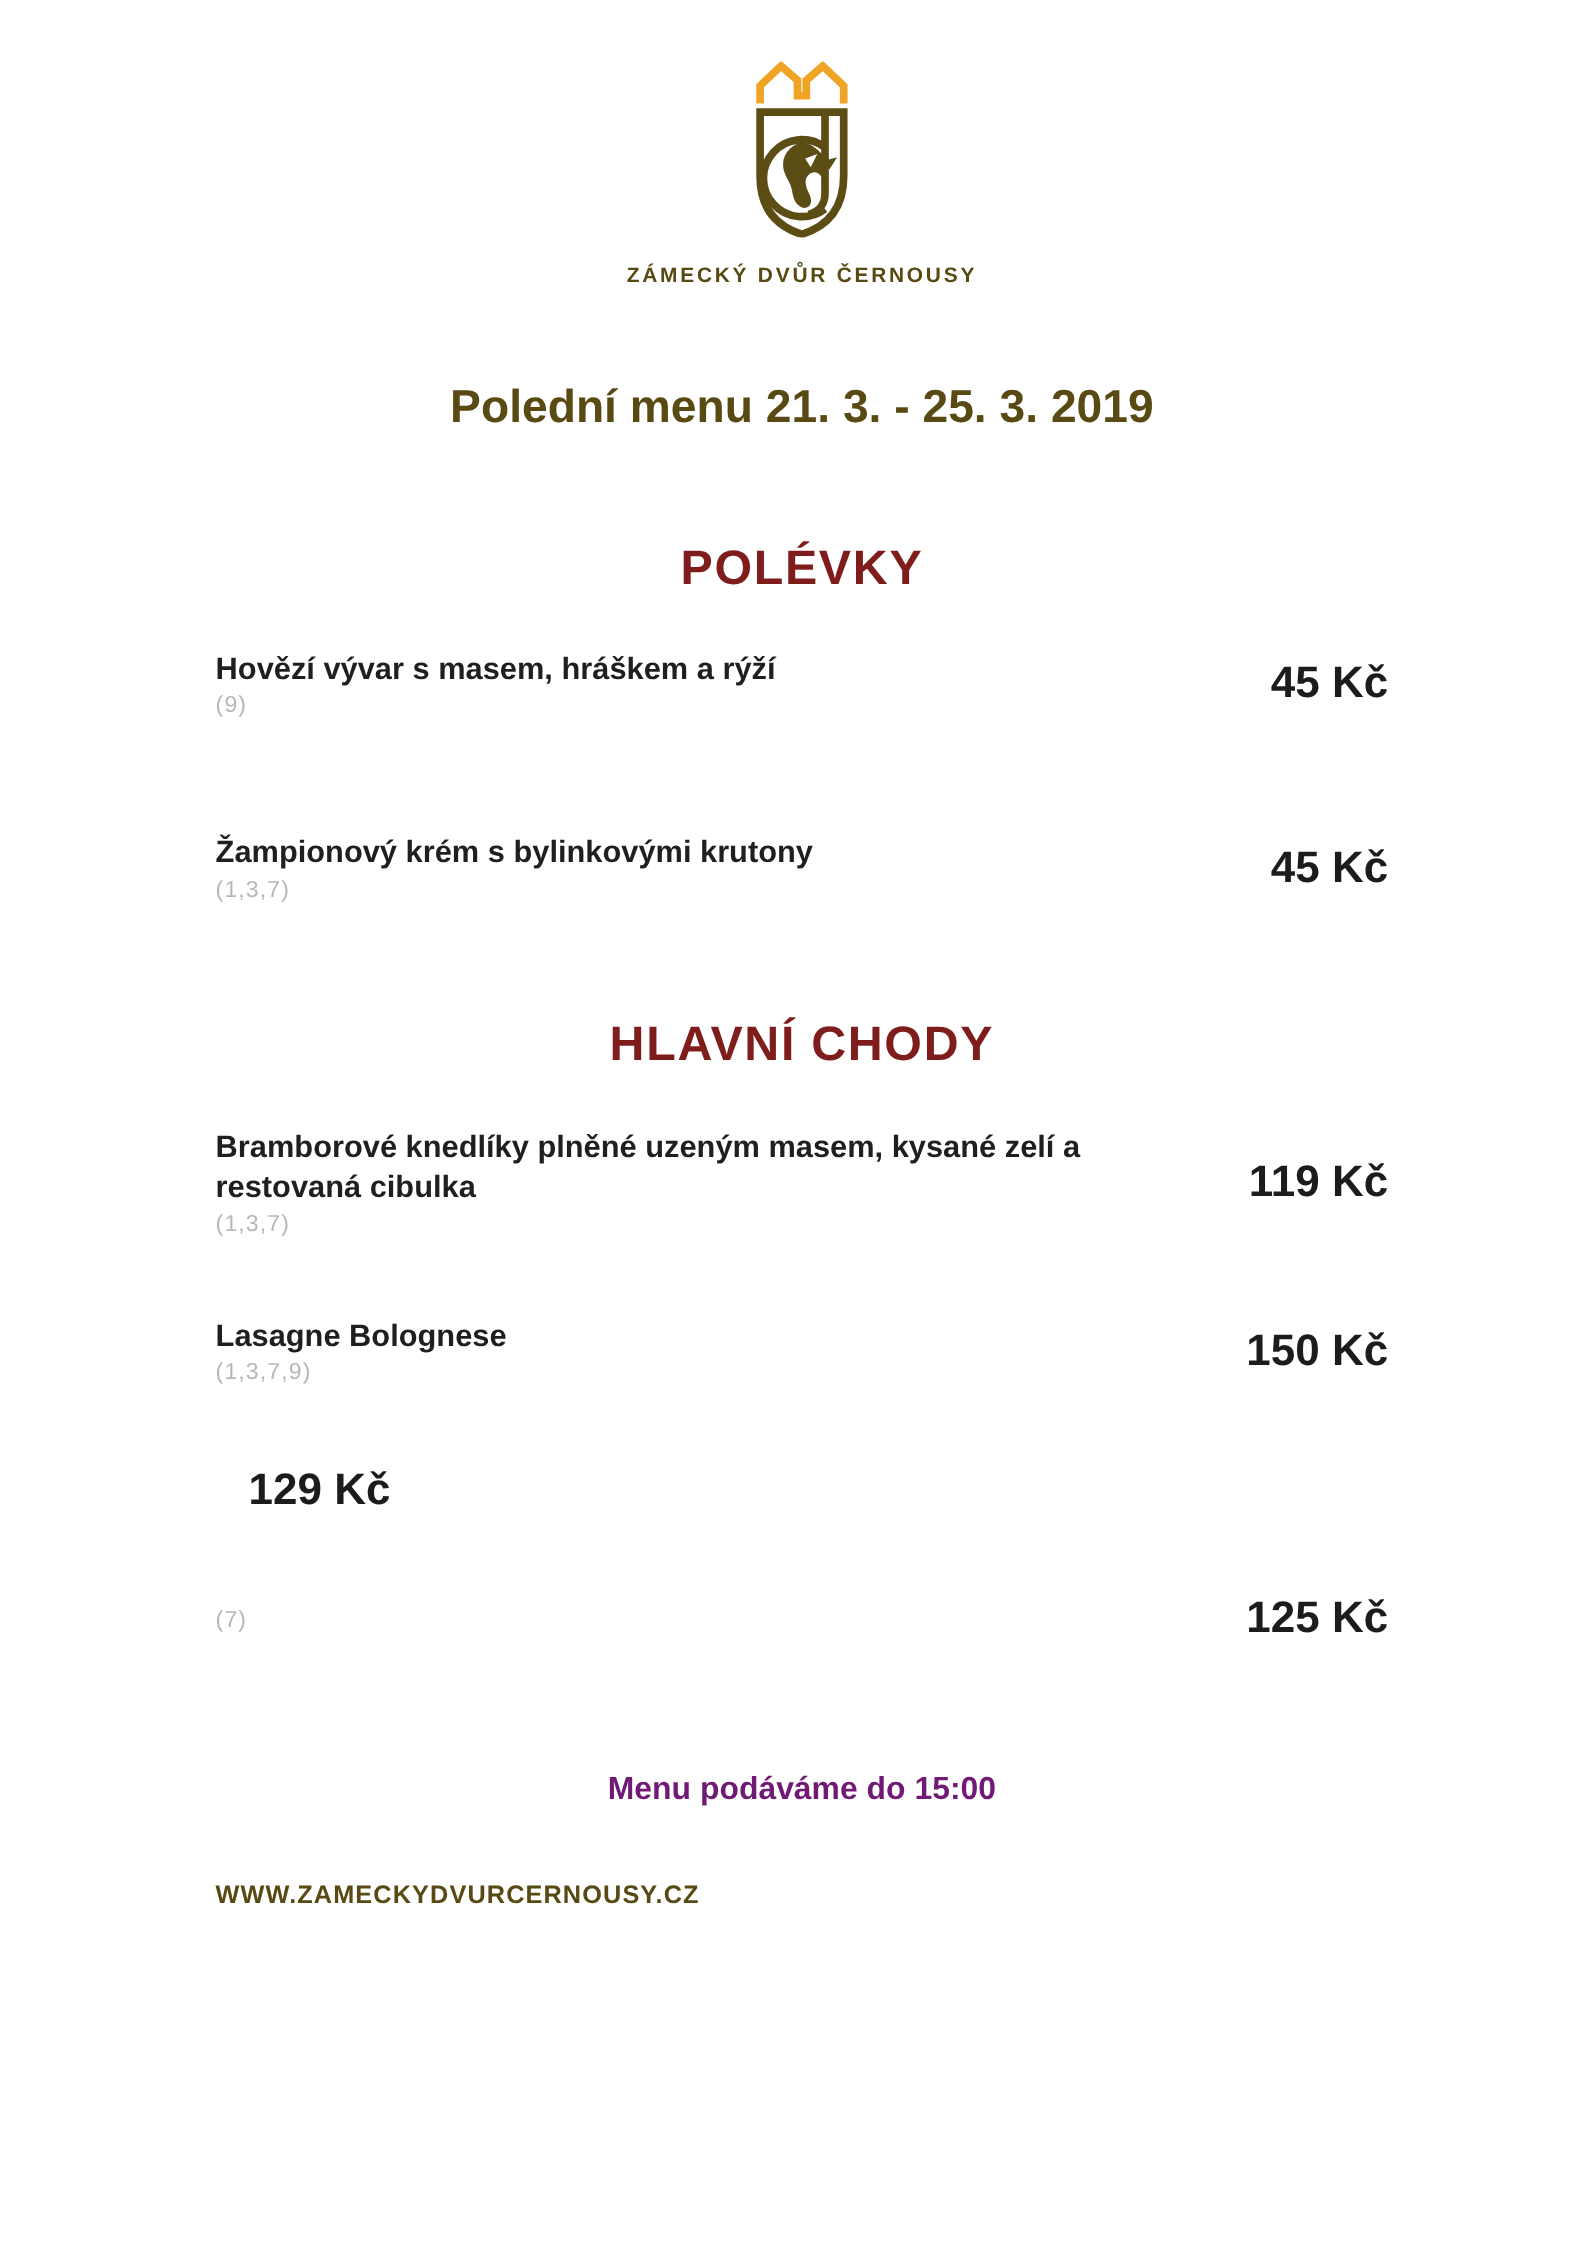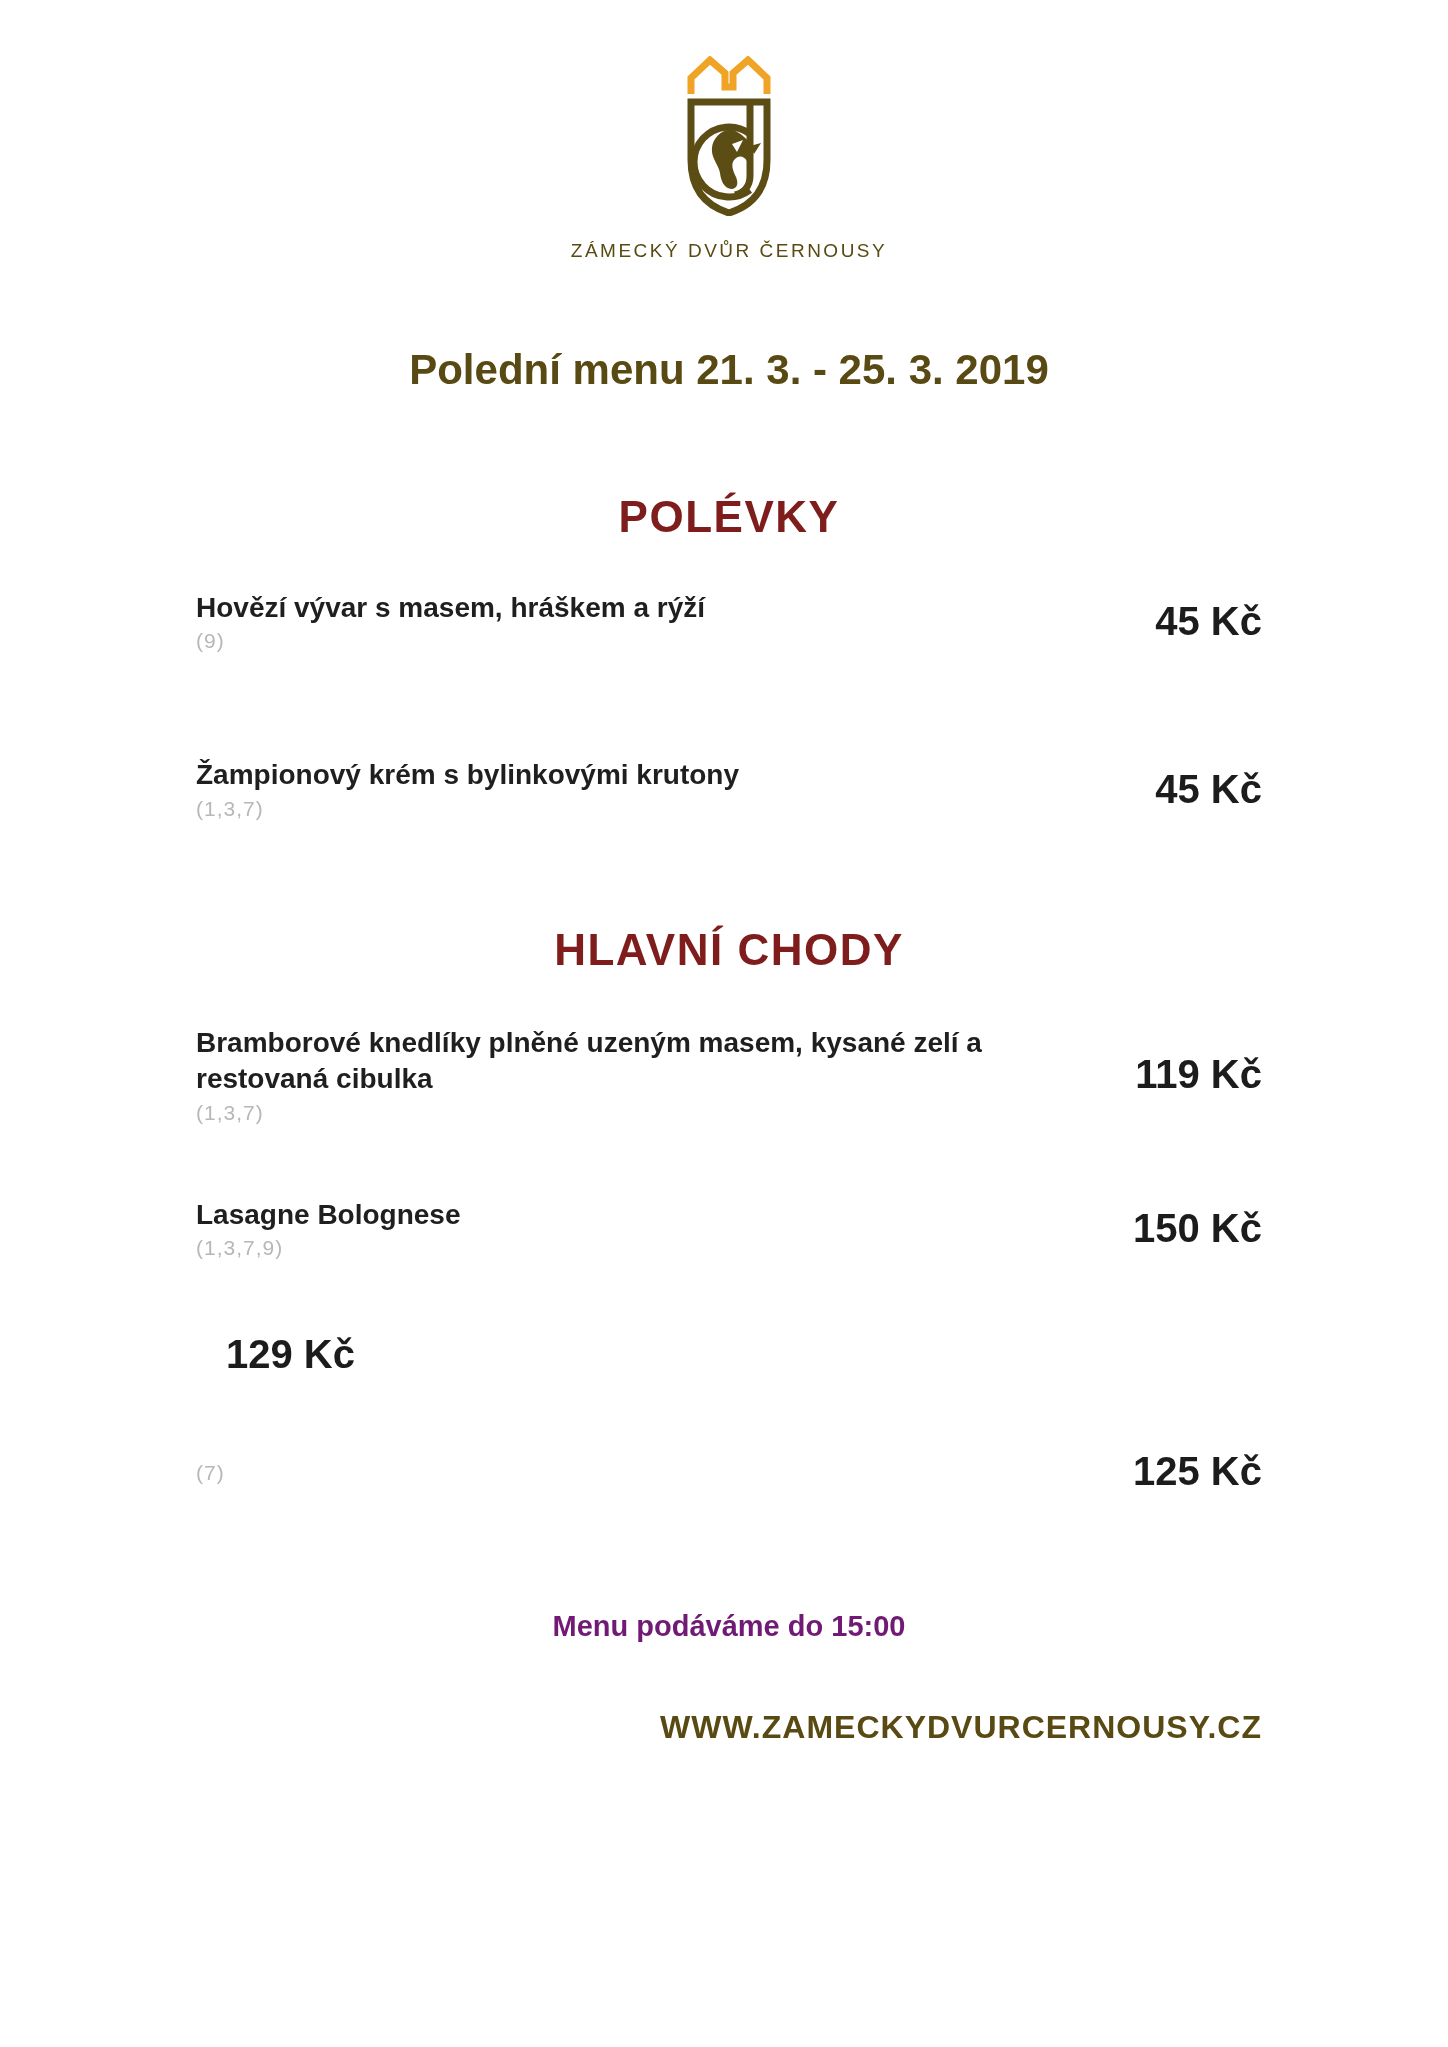--- a/index.html
+++ b/index.html
@@ -11,21 +11,21 @@
     overflow:hidden;
   }
   .content{
     padding:0 186px 0 196px; 
     box-sizing:border-box;
   }
   
   .brand{padding-top:56px;text-align:center;}
   .logo{display:block;margin:0 auto 24px auto;width:104px;height:160px;}
   .brand-name{
-    font-size:19px;font-weight:normal;letter-spacing:2.5px;
+    font-size:19px;font-weight:bold;letter-spacing:2.5px;
     color:#584a12;
   }
   
   .title{
     margin:84px 0 0 0;text-align:center;
     font-size:42px;font-weight:bold;color:#584a12;
   }
   
   .section-heading{
     text-align:center;font-size:44px;font-weight:bold;
@@ -48,22 +48,22 @@
   .item-price{
     font-size:40px;font-weight:bold;color:#1c1c1c;white-space:nowrap;
     padding-left:30px;
   }
   
   .note{
     margin-top:116px;text-align:center;
     font-size:29px;font-weight:bold;color:#701a75;
   }
   .website{
-    margin-top:66px;text-align:right;
-    font-size:32px;font-weight:bold;letter-spacing:1px;color:#584a12;
+    margin-top:66px;text-align:left;
+    font-size:23px;font-weight:bold;letter-spacing:1px;color:#584a12;
   }
 </style>
 </head>
 <body>
 
 <div class="content">
 
   <header class="brand">
     <svg class="logo" viewBox="0 0 104 160" xmlns="http://www.w3.org/2000/svg">
 

